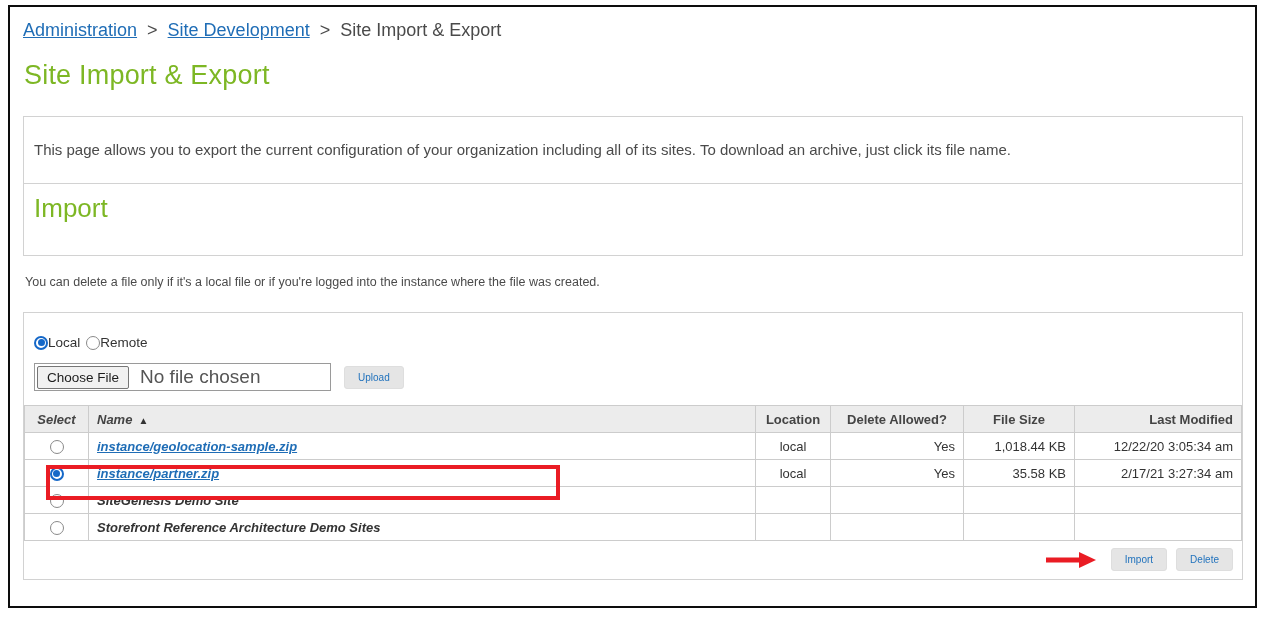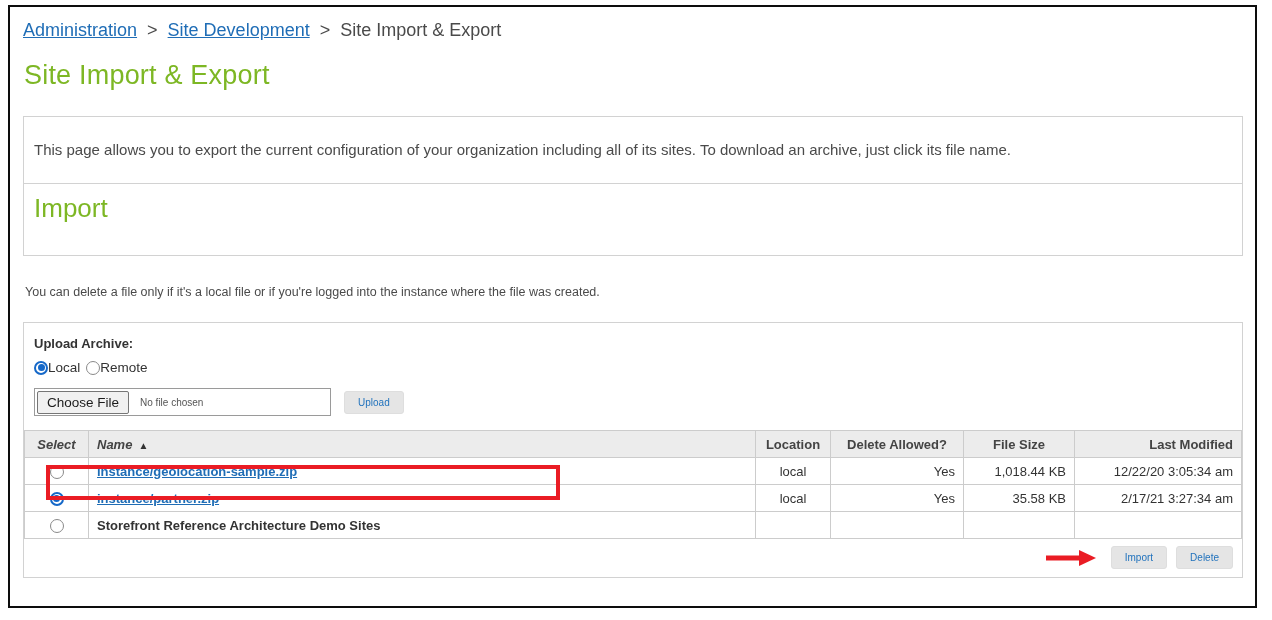--- a/index.html
+++ b/index.html
@@ -10,52 +10,52 @@
   
   .breadcrumb{font-size:18px;color:#4a4a4a;}
   .breadcrumb a{color:#1f6db6;text-decoration:underline;cursor:pointer;}
   .breadcrumb .sep{margin:0 5px;color:#4a4a4a;}
 
   
   h1.page-title{color:#7db724;font-size:27px;font-weight:400;margin:19px 0 0 1px;letter-spacing:.2px;}
   .infobox{border:1px solid #d2d2d2;margin-top:25px;}
   .infobox-desc{padding:24px 12px 25px 10px;font-size:15px;color:#4a4a4a;border-bottom:1px solid #d2d2d2;}
   h2.section-title{color:#7db724;font-size:26px;font-weight:400;margin:0;padding:9px 10px 31px 10px;}
-  .note{font-size:12.5px;color:#4a4a4a;margin:29px 0 0 2px;}
+  .note{font-size:12.5px;color:#4a4a4a;margin:19px 0 0 2px;}
 
   
   .panel{border:1px solid #d2d2d2;margin-top:23px;}
   .upload-area{padding:13px 10px 14px 10px;}
   .upload-label{font-weight:bold;font-size:13px;color:#333;}
   .radio-row{margin-top:9px;font-size:13.5px;color:#333;display:flex;align-items:center;}
   .radio-row label{display:inline-flex;align-items:center;margin-right:6px;cursor:pointer;}
   .radio{width:14px;height:14px;border-radius:50%;border:1px solid #8a8a8a;display:inline-block;background:#fff;box-sizing:border-box;}
   .radio.checked{border:2px solid #1568c8;position:relative;}
   .radio.checked::after{content:"";position:absolute;left:1.5px;top:1.5px;right:1.5px;bottom:1.5px;border-radius:50%;background:#1568c8;}
   .file-row{margin-top:13px;display:flex;align-items:center;}
   .file-input{width:297px;height:28px;border:1px solid #9a9a9a;display:flex;align-items:center;box-sizing:border-box;background:#fff;cursor:pointer;}
   .choose-btn{margin:2px;border:1px solid #767676;background:#f1f1f1;padding:3px 9px;font-size:13.5px;color:#1c1c1c;border-radius:2px;white-space:nowrap;}
-  .file-status{color:#555;font-size:10px;margin-left:9px;white-space:nowrap;}
+  .file-status{color:#555;font-size:19px;margin-left:9px;white-space:nowrap;}
   .btn{margin-left:13px;background:#e5e5e5;color:#2273bd;border:1px solid #dedede;font-size:10px;padding:5px 13px;border-radius:3px;font-family:inherit;cursor:pointer;}
 
   
   table.files{width:100%;border-collapse:collapse;font-size:13px;table-layout:fixed;}
   table.files th,table.files td{border:1px solid #ccc;overflow:hidden;white-space:nowrap;}
   table.files th{font-weight:bold;color:#444;padding:5px 8px;background:#ececec;height:16px;}
   th.col-select,th.col-name{background:#d8d9a2;font-style:italic;}
   th.col-select{width:47px;text-align:center;}
   th.col-name{text-align:left;}
   th.col-location{width:58px;text-align:center;}
   th.col-delete{width:116px;text-align:center;}
   th.col-size{width:94px;text-align:center;}
   th.col-modified{width:150px;text-align:right;}
   .sort-icon{font-size:10px;margin-left:6px;color:#333;}
   table.files td{padding:4px 8px;color:#333;height:18px;}
   td.cell-select{text-align:center;}
-  td.cell-name{font-weight:bold;}
+  td.cell-name{font-weight:bold;font-style:italic;}
   td.cell-name a{color:#1f6db6;text-decoration:underline;cursor:pointer;}
   td.cell-location{text-align:center;}
   td.cell-delete,td.cell-size,td.cell-modified{text-align:right;}
   td .radio{vertical-align:middle;}
 
   
   .footer-row{display:flex;justify-content:flex-end;align-items:center;padding:7px 9px 8px 9px;}
   .footer-row .btn{margin-left:9px;}
   .arrow-icon{margin-right:6px;display:inline-block;line-height:0;}
 
@@ -80,21 +80,20 @@
 
     <div class="infobox">
       <div class="infobox-desc">This page allows you to export the current configuration of your organization including all of its sites. To download an archive, just click its file name.</div>
       <h2 class="section-title">Import</h2>
     </div>
 
     <p class="note">You can delete a file only if it's a local file or if you're logged into the instance where the file was created.</p>
 
     <div class="panel">
       <div class="upload-area">
-        <div class="upload-label">Upload Archive:</div>
         <div class="radio-row">
           <label>
             <span class="radio checked"></span>
             <span>Local</span>
           </label>
           <label>
             <span class="radio"></span>
             <span>Remote</span>
           </label>
         </div>
@@ -130,20 +129,28 @@
           <tr>
             <td class="cell-select"><span class="radio checked"></span></td>
             <td class="cell-name"><a>instance/partner.zip</a></td>
             <td class="cell-location">local</td>
             <td class="cell-delete">Yes</td>
             <td class="cell-size">35.58 KB</td>
             <td class="cell-modified">2/17/21 3:27:34 am</td>
           </tr>
           <tr>
             <td class="cell-select"><span class="radio"></span></td>
+            <td class="cell-name">SiteGenesis Demo Site</td>
+            <td class="cell-location"></td>
+            <td class="cell-delete"></td>
+            <td class="cell-size"></td>
+            <td class="cell-modified"></td>
+          </tr>
+          <tr>
+            <td class="cell-select"><span class="radio"></span></td>
             <td class="cell-name">Storefront Reference Architecture Demo Sites</td>
             <td class="cell-location"></td>
             <td class="cell-delete"></td>
             <td class="cell-size"></td>
             <td class="cell-modified"></td>
           </tr>
         </tbody>
       </table>
 
       <div class="footer-row">

